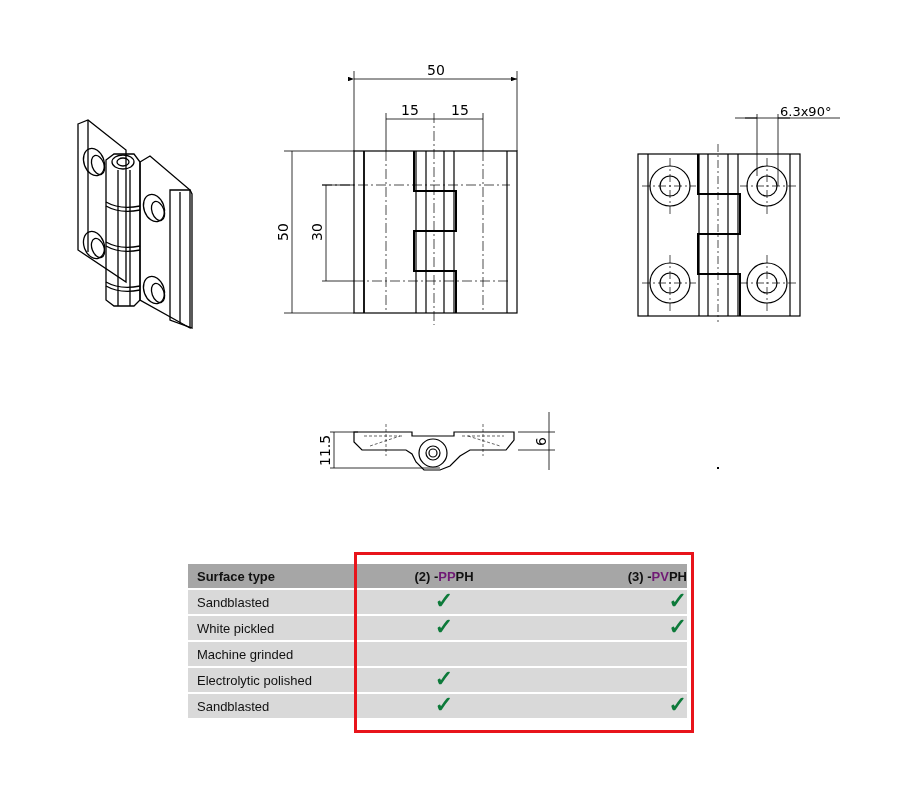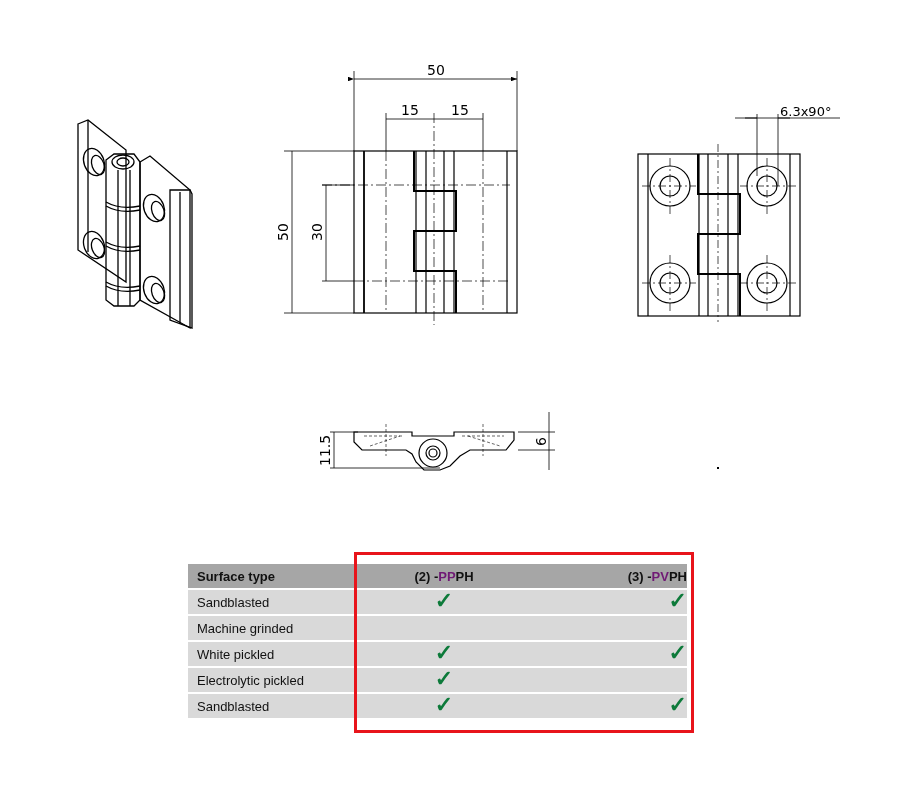--- a/index.html
+++ b/index.html
@@ -179,31 +179,31 @@
       <th class="col2"><span>(3) -</span><span class="hl">PV</span><span>PH</span></th>
     </tr>
   </thead>
   <tbody>
     <tr>
       <td class="col0">Sandblasted</td>
       <td class="col1"><span class="check">✓</span></td>
       <td class="col2"><span class="check">✓</span></td>
     </tr>
     <tr>
+      <td class="col0">White pickled</td>
+      <td class="col1"><span class="check">✓</span></td>
+      <td class="col2"><span class="check">✓</span></td>
+    </tr>
+    <tr>
       <td class="col0">Machine grinded</td>
       <td class="col1"><span class="check"></span></td>
       <td class="col2"><span class="check"></span></td>
     </tr>
     <tr>
-      <td class="col0">White pickled</td>
-      <td class="col1"><span class="check">✓</span></td>
-      <td class="col2"><span class="check">✓</span></td>
-    </tr>
-    <tr>
-      <td class="col0">Electrolytic pickled</td>
+      <td class="col0">Electrolytic polished</td>
       <td class="col1" style="border-right:0"><span class="check">✓</span></td>
       <td class="col2"><span class="check"></span></td>
     </tr>
     <tr>
       <td class="col0">Sandblasted</td>
       <td class="col1"><span class="check">✓</span></td>
       <td class="col2"><span class="check">✓</span></td>
     </tr>
   </tbody>
 </table>

